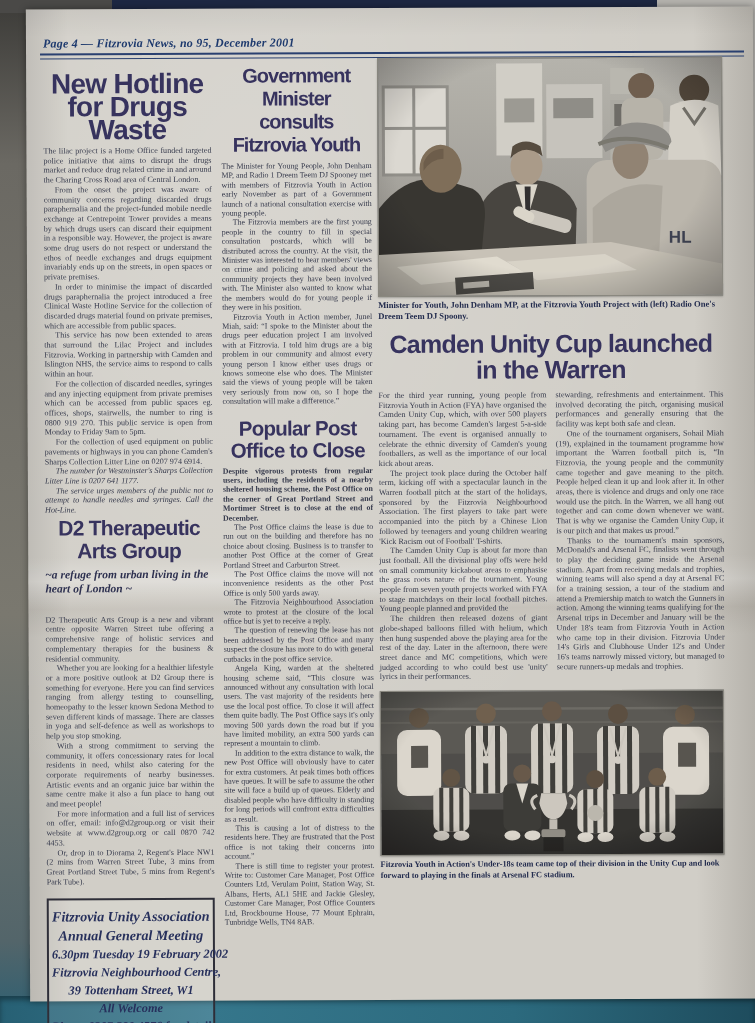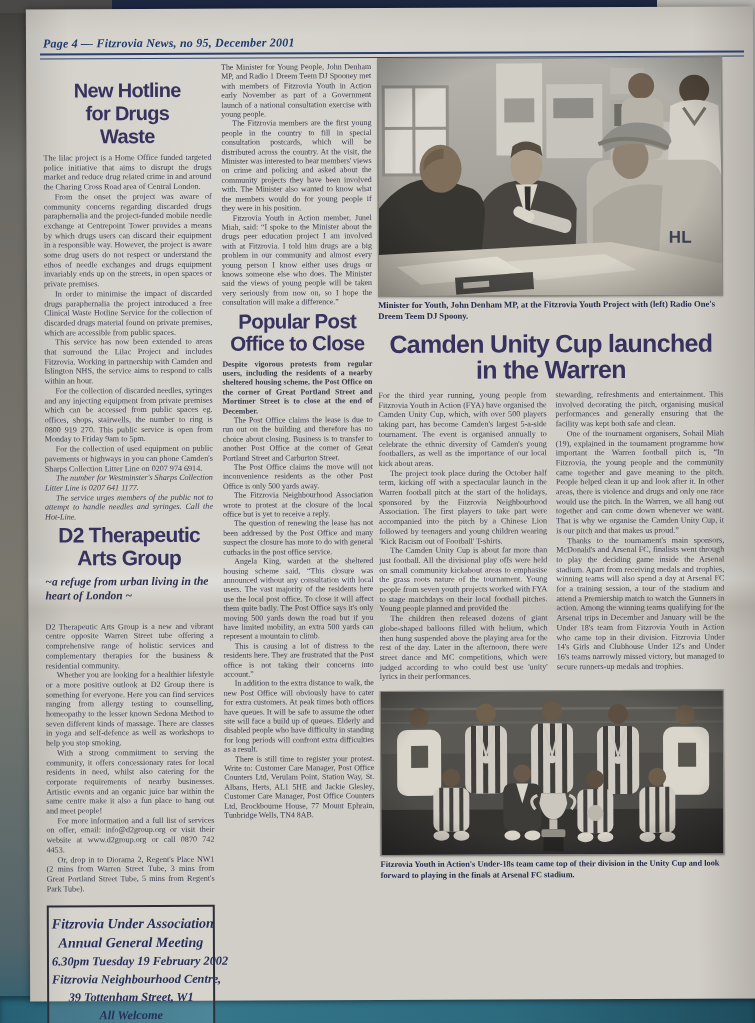--- a/index.html
+++ b/index.html
@@ -44,24 +44,24 @@
   .col { position:absolute; }
   .col1 { left:17px;  top:54px; width:168px; }
   .col2 { left:195px; top:54px; width:150px; }
   .col3 { left:351px; top:50px; width:345px; }
 
   .headline {
     font-family:"Liberation Sans", sans-serif; font-weight:bold;
     color:#37335e; text-align:center; white-space:pre-line;
     letter-spacing:-0.7px; margin:6px 0 5px;
   }
-  .h-hotline  { font-size:20px; line-height:23px; margin-top:16px; }
+  .h-hotline  { font-size:28px; line-height:23px; margin-top:9px; }
   .h-d2       { font-size:21px; line-height:23px; margin-top:1px; }
   .h-minister { font-size:20px; line-height:23px; margin-top:2px; letter-spacing:-1px; }
-  .h-post     { font-size:20.5px; line-height:22px; margin-top:3px; }
+  .h-post     { font-size:20.5px; line-height:22px; margin-top:11px; }
   .h-unity    { font-size:25px; line-height:26px; margin-top:9px; margin-bottom:2px; }
 
   .standfirst {
     font-family:Liberation Serif, serif; font-weight:bold; font-style:italic;
     font-size:11.5px; line-height:14px; color:#2e3150; margin:2px 0 20px;
     white-space:pre-line;
   }
 
   .body { font-size:8.1px; line-height:9.7px; text-align:justify; color:#363a4c; }
   .col2 .body { font-size:7.9px; line-height:9.4px; }
@@ -130,48 +130,52 @@
 heart of London ~</div>
     <div class="body">
       <p>D2 Therapeutic Arts Group is a new and vibrant centre opposite Warren Street tube offering a comprehensive range of holistic services and complementary therapies for the business &amp; residential community.</p>
       <p>Whether you are looking for a healthier lifestyle or a more positive outlook at D2 Group there is something for everyone.  Here you can find services ranging from allergy testing to counselling, homeopathy to the lesser known Sedona Method to seven different kinds of massage.  There are classes in yoga and self-defence as well as workshops to help you stop smoking.</p>
       <p>With a strong commitment to serving the community, it offers concessionary rates for local residents in need, whilst also catering for the corporate requirements of nearby businesses.  Artistic events and an organic juice bar within the same centre make it also a fun place to hang out and meet people!</p>
       <p>For more information and a full list of services on offer, email: info@d2group.org or visit their website at www.d2group.org or call 0870 742 4453.</p>
       <p>Or, drop in to Diorama 2, Regent's Place NW1 (2 mins from Warren Street Tube, 3 mins from Great Portland Street Tube, 5 mins from Regent's Park Tube).</p>
     </div>
 
     <div class="notice-box">
-      <div class="notice-line lg">Fitzrovia Under Association</div>
+      <div class="notice-line lg">Fitzrovia Unity Association</div>
       <div class="notice-line lg">Annual General Meeting</div>
       <div class="notice-line">6.30pm Tuesday 19 February 2002</div>
       <div class="notice-line">Fitzrovia Neighbourhood Centre,</div>
       <div class="notice-line">39 Tottenham Street, W1</div>
       <div class="notice-line">All Welcome</div>
       <div class="notice-line">Phone 0207 580 4576 for details</div>
     </div>
   </section>
 
   <section class="col col2">
+    <h1 class="headline h-minister">Government
+Minister
+consults
+Fitzrovia Youth</h1>
     <div class="body">
       <p>The Minister for Young People, John Denham MP, and Radio 1 Dreem Teem DJ Spooney met with members of Fitzrovia Youth in Action early November as part of a Government launch of a national consultation exercise with young people.</p>
       <p>The Fitzrovia members are the first young people in the country to fill in special consultation postcards, which will be distributed across the country.  At the visit, the Minister was interested to hear members' views on crime and policing and asked about the community projects they have been involved with. The Minister also wanted to know what the members would do for young people if they were in his position.</p>
       <p>Fitzrovia Youth in Action member, Junel Miah, said: “I spoke to the Minister about the drugs peer education project I am involved with at Fitzrovia. I told him drugs are a big problem in our community and almost every young person I know either uses drugs or knows someone else who does.  The Minister said the views of young people will be taken very seriously from now on, so I hope the consultation will make a difference.”</p>
     </div>
 
     <h1 class="headline h-post">Popular Post
 Office to Close</h1>
     <div class="body">
       <p class="lede">Despite vigorous protests from regular users, including the residents of a nearby sheltered housing scheme, the Post Office on the corner of Great Portland Street and Mortimer Street is to close at the end of December.</p>
       <p>The Post Office claims the lease is due to run out on the building and therefore has no choice about closing. Business is to transfer to another Post Office at the corner of Great Portland Street and Carburton Street.</p>
       <p>The Post Office claims the move will not inconvenience residents as the other Post Office is only 500 yards away.</p>
       <p>The Fitzrovia Neighbourhood Association wrote to protest at the closure of the local office but is yet to receive a reply.</p>
       <p>The question of renewing the lease has not been addressed by the Post Office and many suspect the closure has more to do with general cutbacks in the post office service.</p>
       <p>Angela King, warden at the sheltered housing scheme said, “This closure was announced without any consultation with local users. The vast majority of the residents here use the local post office. To close it will affect them quite badly. The Post Office says it's only moving 500 yards down the road but if you have limited mobility, an extra 500 yards can represent a mountain to climb.</p>
+      <p>In addition to the extra distance to walk, the new Post Office will obviously have to cater for extra customers. At peak times both offices have queues. It will be safe to assume the other site will face a build up of queues. Elderly and disabled people who have difficulty in standing for long periods will confront extra difficulties as a result.</p>
       <p>This is causing a lot of distress to the residents here. They are frustrated that the Post office is not taking their concerns into account.”</p>
-      <p>In addition to the extra distance to walk, the new Post Office will obviously have to cater for extra customers. At peak times both offices have queues. It will be safe to assume the other site will face a build up of queues. Elderly and disabled people who have difficulty in standing for long periods will confront extra difficulties as a result.</p>
       <p>There is still time to register your protest. Write to: Customer Care Manager, Post Office Counters Ltd, Verulam Point, Station Way, St. Albans, Herts, AL1 5HE and Jackie Glesley, Customer Care Manager, Post Office Counters Ltd, Brockbourne House, 77 Mount Ephrain, Tunbridge Wells, TN4 8AB.</p>
     </div>
   </section>
 
   <section class="col col3">
 
     <figure class="photo photo1">
       <svg viewBox="0 0 343 237" width="343" height="237">
         <defs>
           <radialGradient id="vig" cx="50%" cy="45%" r="75%">

